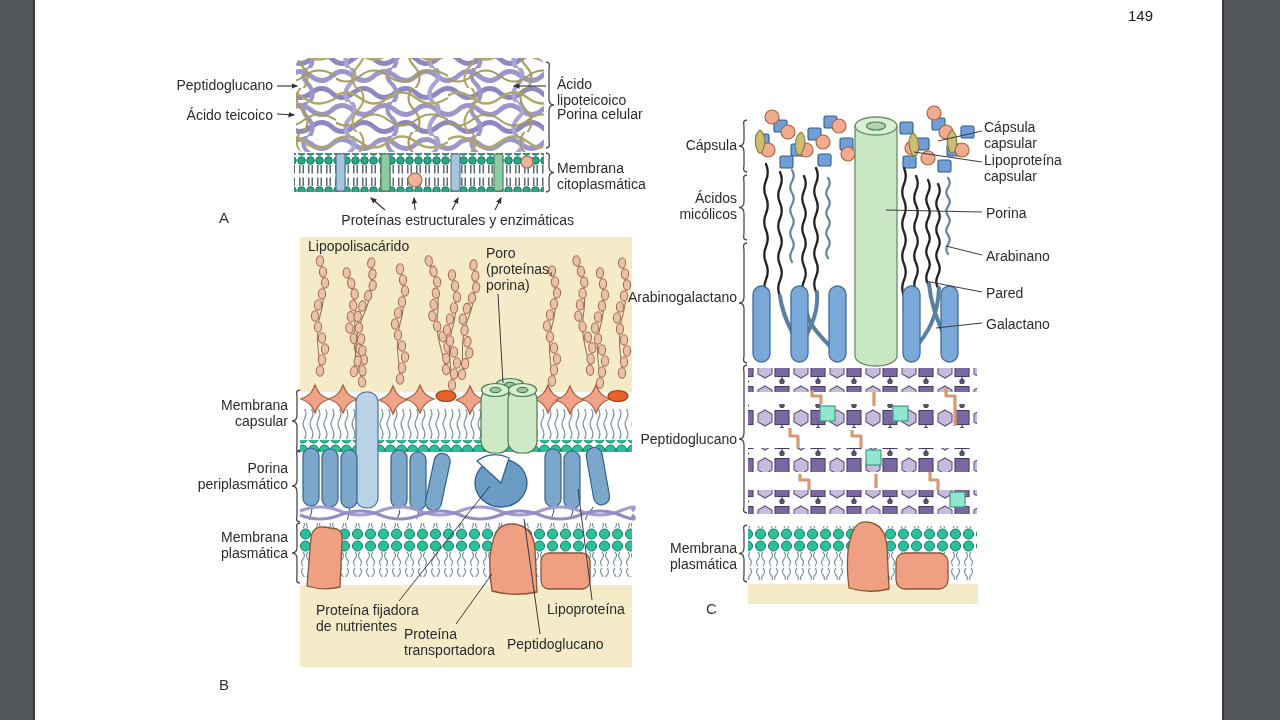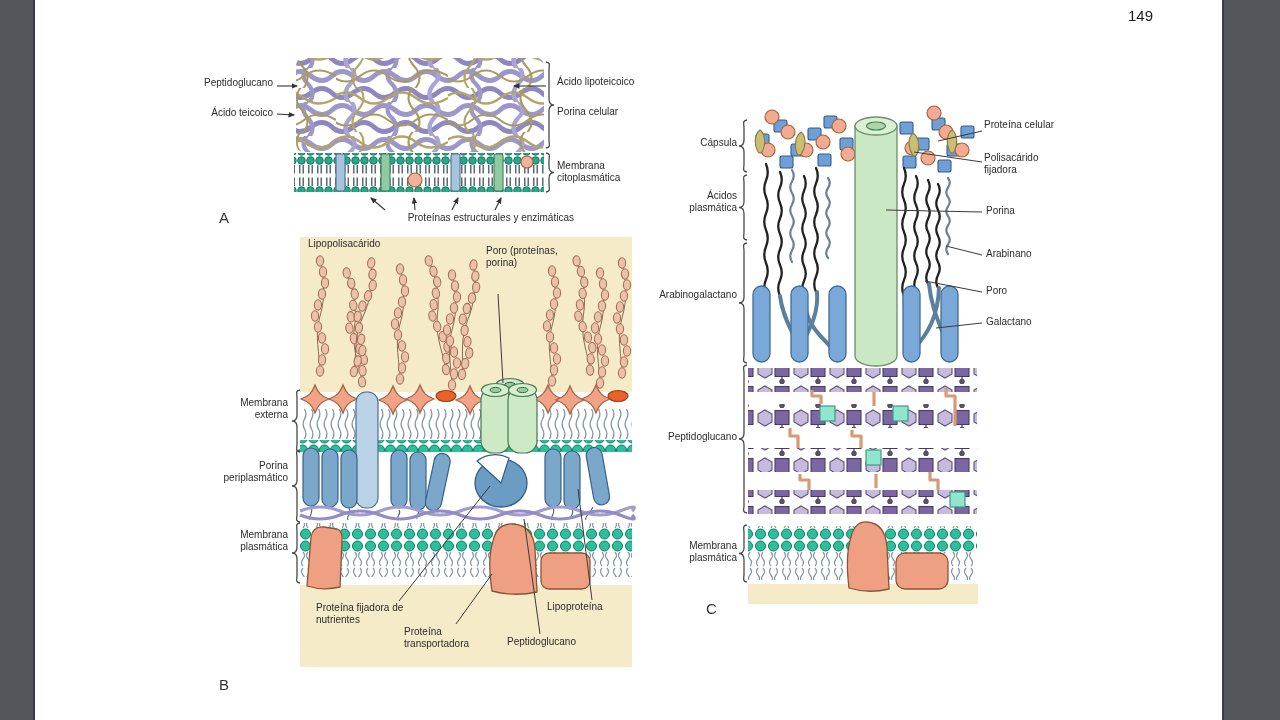--- a/index.html
+++ b/index.html
@@ -4,21 +4,21 @@
 <style>
   html,body{margin:0;padding:0;background:#ffffff;}
   .viewer{position:relative;width:1280px;height:720px;background:#ffffff;overflow:hidden;
           font-family:"Liberation Sans",sans-serif;}
   .rail{position:absolute;top:0;bottom:0;background:#53575c;}
   .rail.left{left:0;width:33px;border-right:2px solid #383c40;}
   .rail.right{right:0;width:56px;border-left:2px solid #383c40;}
   .page-number{position:absolute;top:7px;left:1040px;width:113px;text-align:right;
                font-size:15px;color:#1c1c1c;}
   svg.art{position:absolute;left:0;top:0;}
-  .lbl{position:absolute;font-size:10px;line-height:1.16;color:#2b2b2b;}
+  .lbl{position:absolute;font-size:14px;line-height:1.16;color:#2b2b2b;}
   .lbl.r{text-align:right;}
   .lbl.c{text-align:right;}
   .letter{position:absolute;font-size:15px;color:#333;}
 </style>
 </head>
 <body>
 
 <div class="viewer">
 
   <svg class="art" width="1280" height="720" viewBox="0 0 1280 720">
@@ -342,35 +342,35 @@
   <div class="lbl r" style="left:160px;top:77px;width:113px">Peptidoglucano</div>
   <div class="lbl r" style="left:160px;top:107px;width:113px">Ácido teicoico</div>
   <div class="lbl" style="left:557px;top:76px;width:82px">Ácido lipoteicoico</div>
   <div class="lbl" style="left:557px;top:106px;width:92px">Porina celular</div>
   <div class="lbl" style="left:557px;top:160px;width:100px">Membrana citoplasmática</div>
   <div class="lbl c" style="left:302px;top:212px;width:272px">Proteínas estructurales y enzimáticas</div>
   <div class="letter" style="left:219px;top:209px">A</div>
 
   <div class="lbl" style="left:308px;top:238px;width:120px">Lipopolisacárido</div>
   <div class="lbl" style="left:486px;top:245px;width:72px">Poro (proteínas, porina)</div>
-  <div class="lbl r" style="left:208px;top:397px;width:80px">Membrana externa</div>
+  <div class="lbl r" style="left:208px;top:397px;width:80px">Membrana capsular</div>
   <div class="lbl r" style="left:193px;top:460px;width:95px">Porina periplasmático</div>
   <div class="lbl r" style="left:208px;top:529px;width:80px">Membrana plasmática</div>
   <div class="lbl" style="left:316px;top:602px;width:112px">Proteína fijadora de nutrientes</div>
   <div class="lbl" style="left:404px;top:626px;width:100px">Proteína transportadora</div>
   <div class="lbl" style="left:507px;top:636px;width:110px">Peptidoglucano</div>
   <div class="lbl" style="left:547px;top:601px;width:90px">Lipoproteína</div>
   <div class="letter" style="left:219px;top:676px">B</div>
 
   <div class="lbl r" style="left:657px;top:137px;width:80px">Cápsula</div>
-  <div class="lbl r" style="left:657px;top:190px;width:80px">Ácidos plasmática</div>
+  <div class="lbl r" style="left:657px;top:190px;width:80px">Ácidos micólicos</div>
   <div class="lbl r" style="left:628px;top:289px;width:109px">Arabinogalactano</div>
   <div class="lbl r" style="left:640px;top:431px;width:97px">Peptidoglucano</div>
   <div class="lbl r" style="left:657px;top:540px;width:80px">Membrana plasmática</div>
-  <div class="lbl" style="left:984px;top:119px;width:72px">Proteína celular</div>
-  <div class="lbl" style="left:984px;top:152px;width:88px">Polisacárido fijadora</div>
+  <div class="lbl" style="left:984px;top:119px;width:72px">Cápsula capsular</div>
+  <div class="lbl" style="left:984px;top:152px;width:88px">Lipoproteína capsular</div>
   <div class="lbl" style="left:986px;top:205px;width:60px">Porina</div>
   <div class="lbl" style="left:986px;top:248px;width:70px">Arabinano</div>
-  <div class="lbl" style="left:986px;top:285px;width:50px">Poro</div>
+  <div class="lbl" style="left:986px;top:285px;width:50px">Pared</div>
   <div class="lbl" style="left:986px;top:316px;width:75px">Galactano</div>
   <div class="letter" style="left:706px;top:600px">C</div>
 
 </div>
 
 </body></html>

